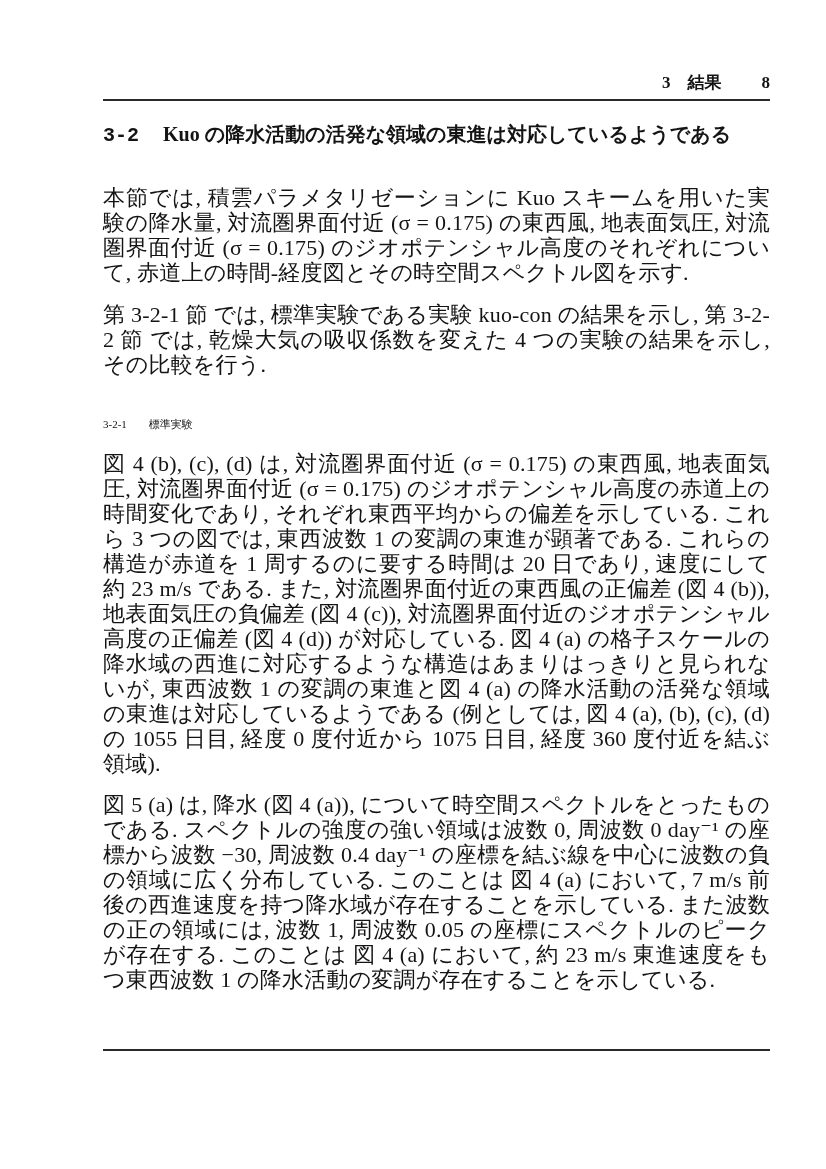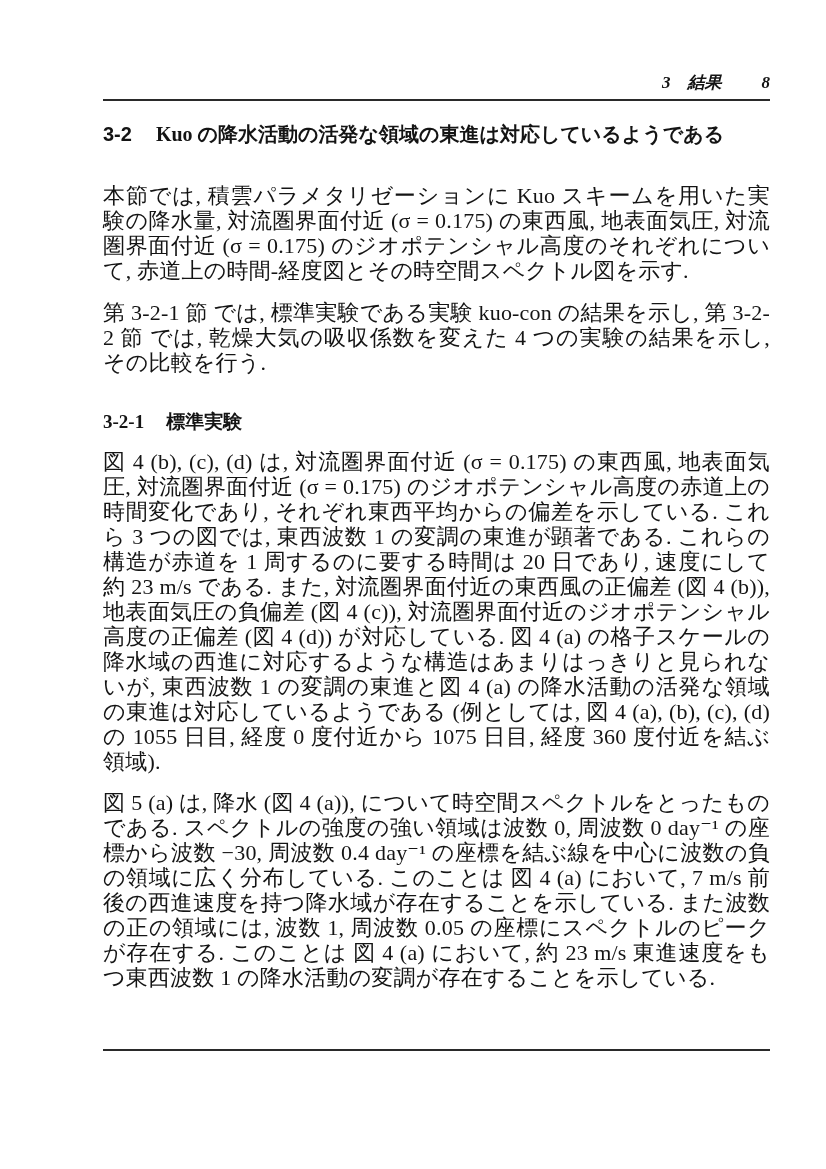--- a/index.html
+++ b/index.html
@@ -20,21 +20,20 @@
     top: 0;
     width: 667px;
   }
   .running-head {
     margin-top: 72px;
     text-align: right;
     font-size: 17px;
     line-height: 22px;
     font-weight: bold;
     white-space: nowrap;
-    font-style: italic;
   }
   .running-head .head-number {
     font-family: "Liberation Serif", "DejaVu Serif", serif;
   }
   .running-head .head-title {
     font-family: "Liberation Sans", "DejaVu Sans", sans-serif;
     margin-left: 17px;
   }
   .running-head .page-number {
     font-family: "Liberation Serif", "DejaVu Serif", serif;
@@ -49,27 +48,27 @@
   .section-heading {
     margin: 19px 0 0 0;
     font-size: 20px;
     line-height: 28px;
     font-weight: bold;
     font-family: "Liberation Serif", "DejaVu Sans", "Liberation Sans", sans-serif;
     white-space: nowrap;
   }
   .section-heading .heading-number {
     margin-right: 24px;
-    font-family: Liberation Sans, sans-serif;
+    font-family: Liberation Mono, monospace;
   }
   .subsection-heading {
     margin: 36px 0 4px 0;
-    font-size: 19px;
+    font-size: 11px;
     line-height: 22px;
-    font-weight: bold;
+    font-weight: normal;
     font-family: "Liberation Serif", "DejaVu Sans", "Liberation Sans", sans-serif;
     white-space: nowrap;
   }
   .subsection-heading .heading-number {
     margin-right: 22px;
     font-family: "Liberation Serif", "DejaVu Serif", serif;
   }
   p.body-para {
     margin: 16px 0 0 0;
     font-size: 22px;

